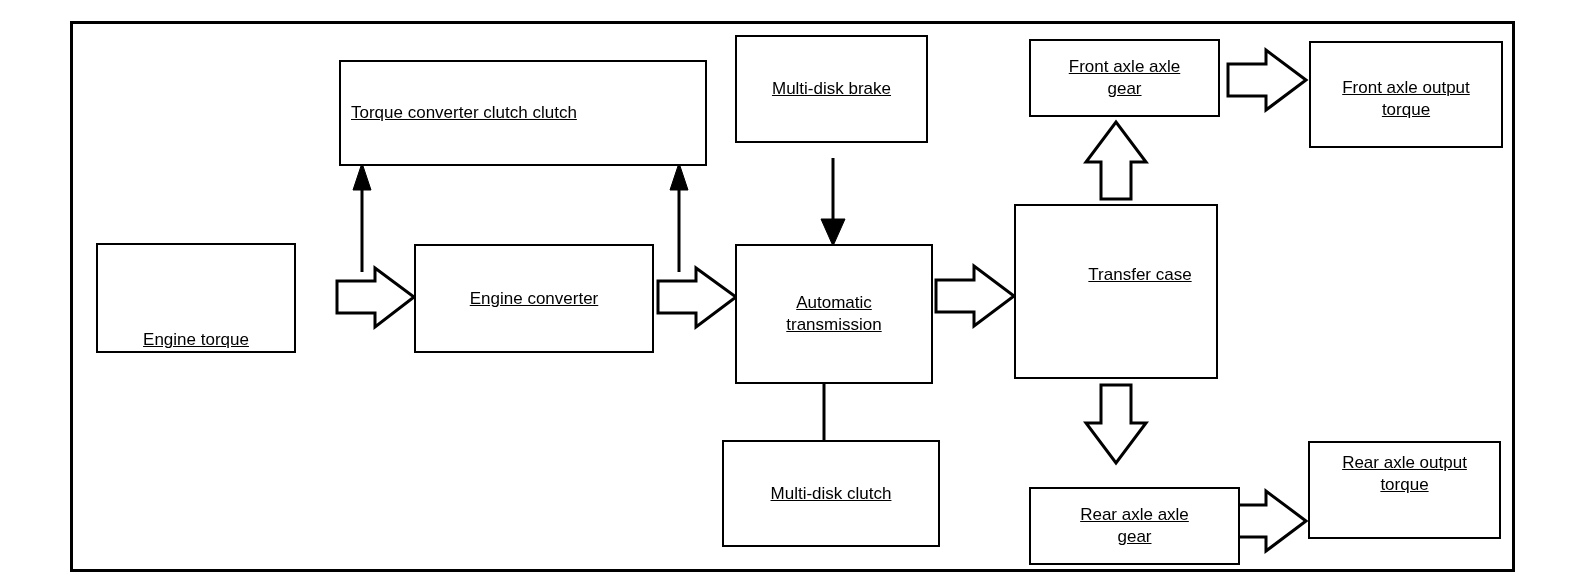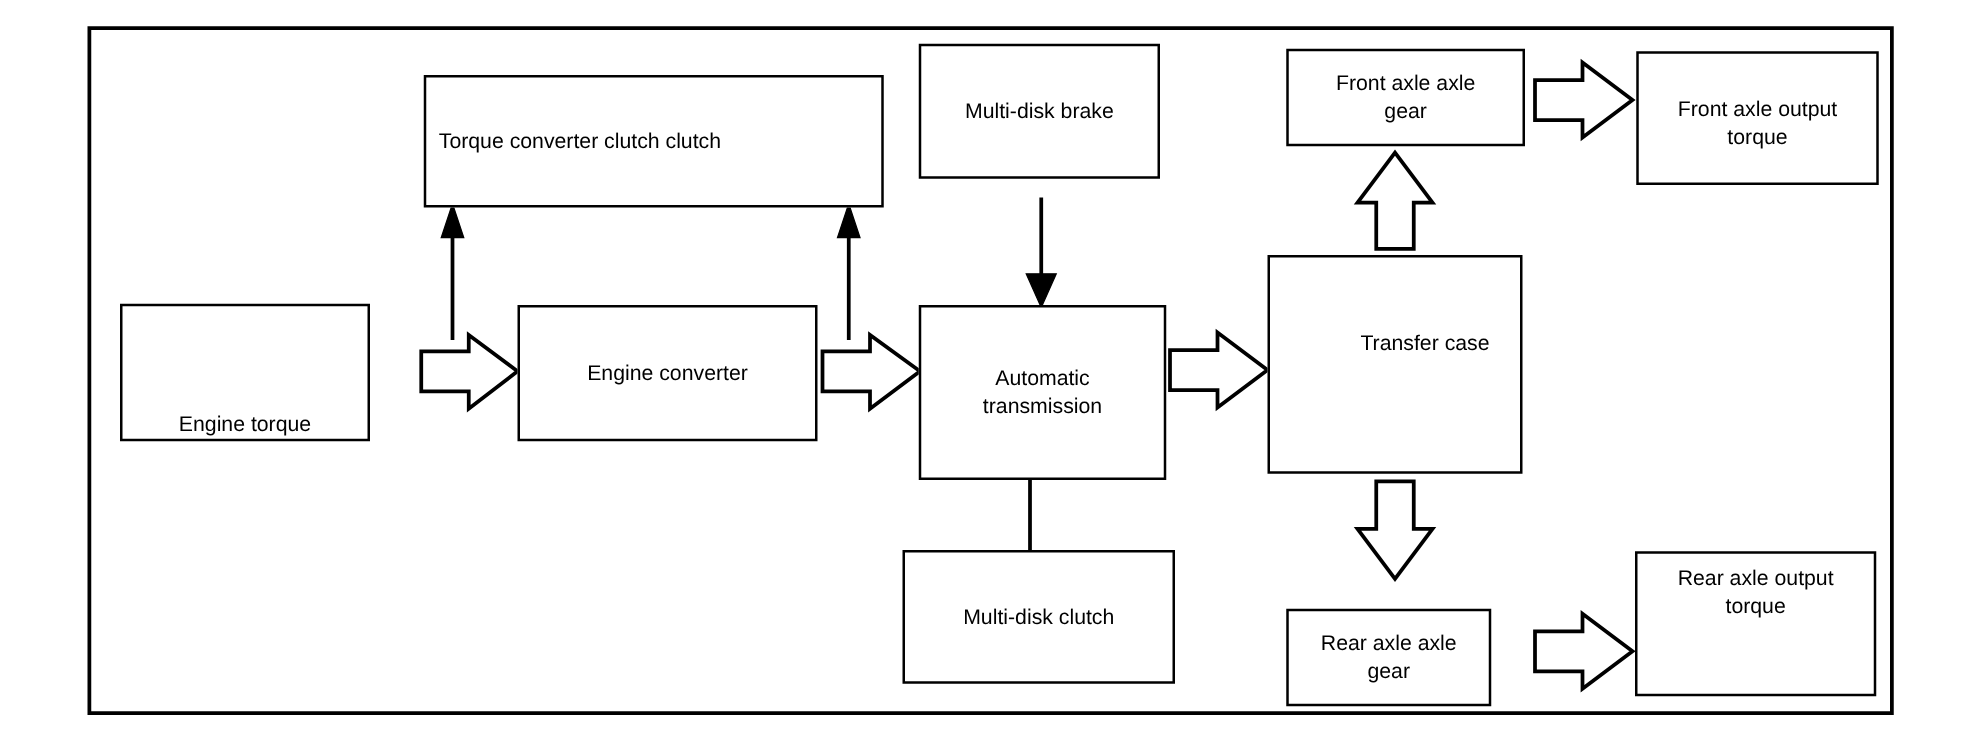--- a/index.html
+++ b/index.html
@@ -38,20 +38,21 @@
     justify-content: center;
     font-size: 17px;
     line-height: 1.28;
     color: #000000;
     text-align: center;
     z-index: 3;
   }
   .node .label {
     display: block;
     white-space: pre-line;
+    text-decoration: underline;
   }
   
   .v-center { align-items: center; }
   .v-above2 .label { transform: translateY(-17px); margin-left: 48px; }
   .v-above2 { align-items: center; }
   .t-left { justify-content: flex-start; text-align: left; }
   .t-left .label { padding-left: 10px; }
   .t-top { align-items: flex-start; }
   .t-top .label { padding-top: 9px; }
 
@@ -147,23 +148,23 @@
   </div>
 
   <div class="node v-above2" style="left:1014px; top:204px; width:204px; height:175px;">
     <span class="label">Transfer case</span>
   </div>
 
   <div class="node v-center" style="left:722px; top:440px; width:218px; height:107px;">
     <span class="label">Multi-disk clutch</span>
   </div>
 
-  <div class="node v-center" style="left:1029px; top:487px; width:164px; height:78px;">
+  <div class="node v-center" style="left:1029px; top:487px; width:211px; height:78px;">
     <span class="label">Rear axle axle
 gear</span>
   </div>
 
-  <div class="node t-top" style="left:1308px; top:441px; width:193px; height:116px;">
+  <div class="node t-top" style="left:1308px; top:441px; width:193px; height:98px;">
     <span class="label">Rear axle output
 torque</span>
   </div>
 
 </div>
 
 </body></html>

